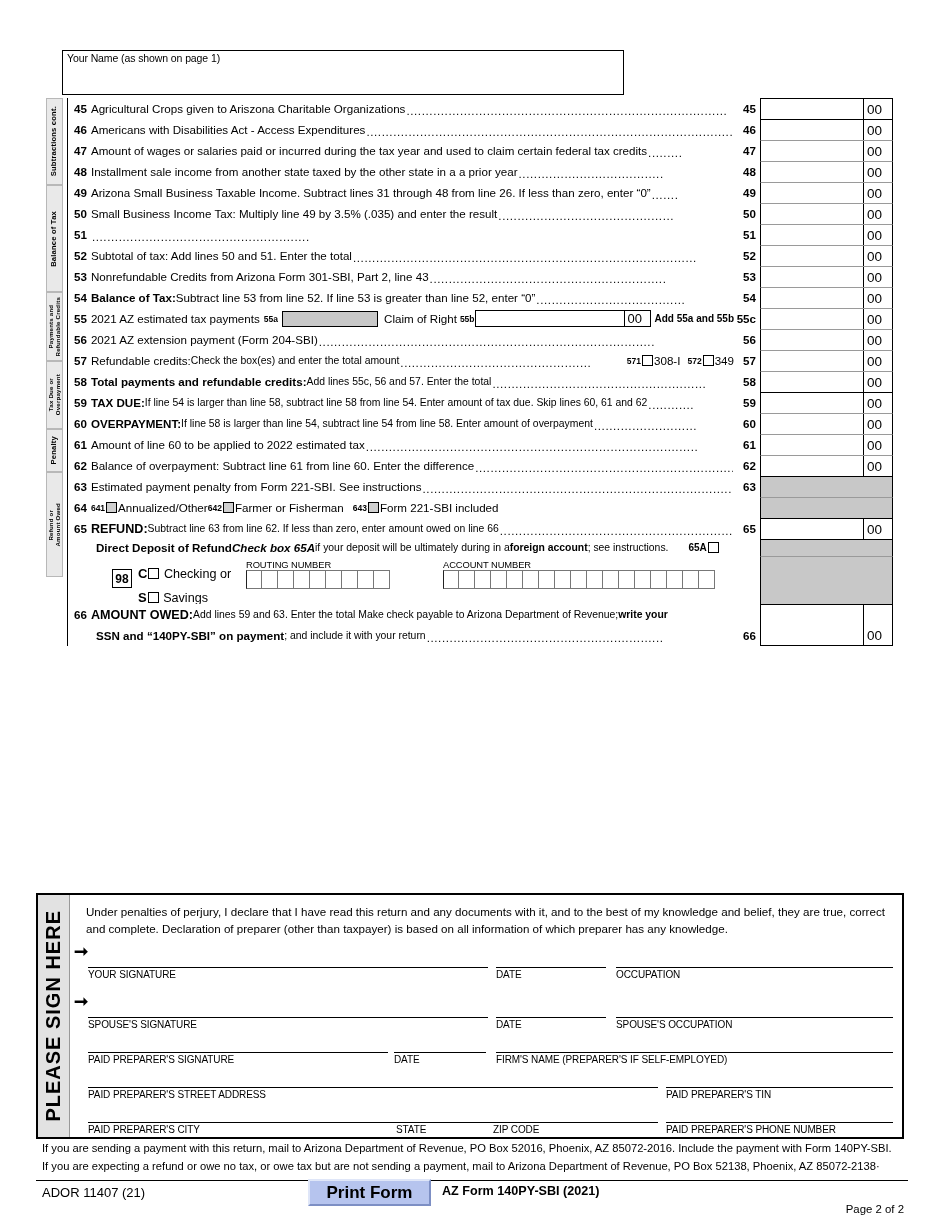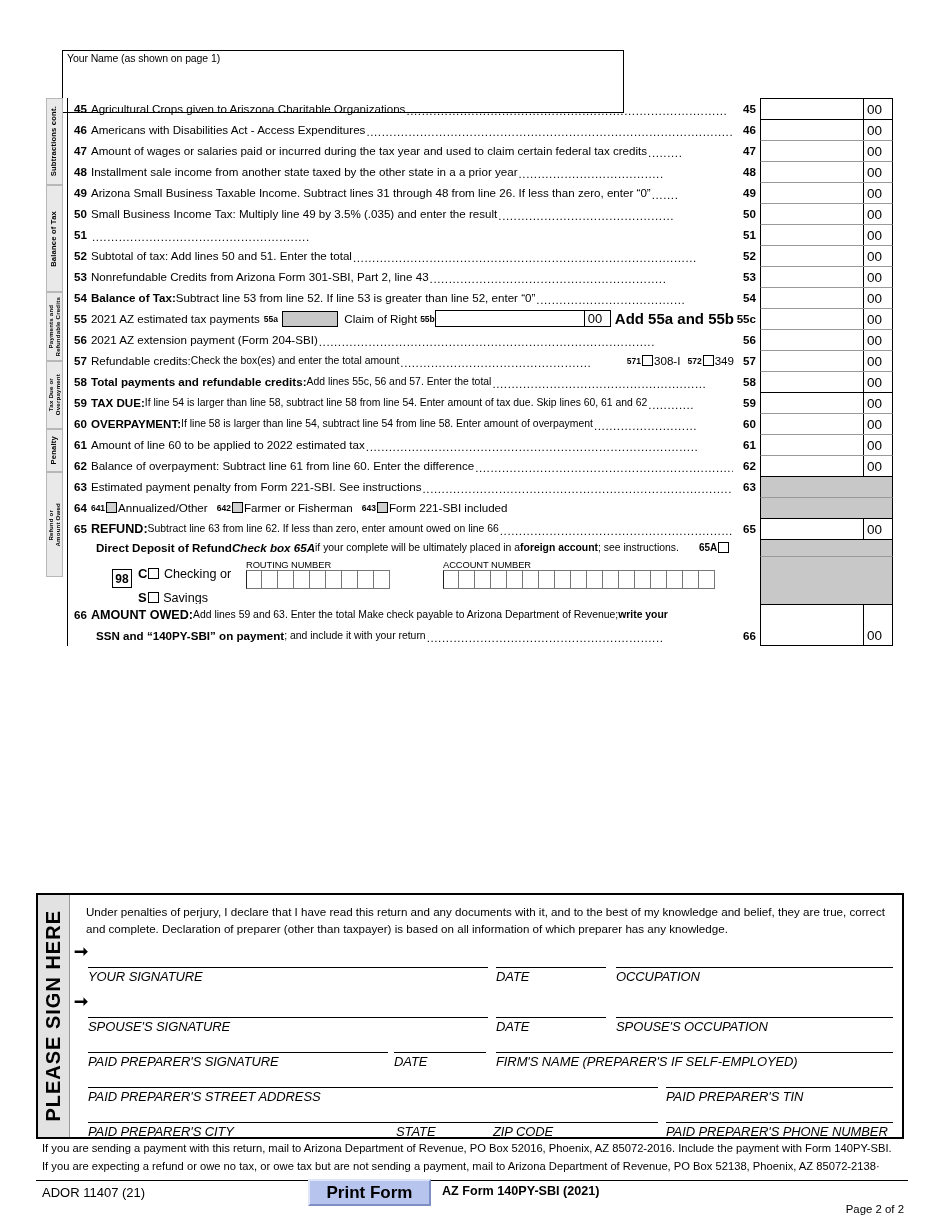--- a/index.html
+++ b/index.html
@@ -13,21 +13,21 @@
     color: #000;
     position: relative;
     overflow: hidden;
   }
 
   
   .page { position: relative; width: 950px; height: 1230px; }
 
   .hdr-wrap {
     position: absolute; left: 62px; top: 50px;
-    width: 831px; height: 63px;
+    width: 831px; height: 45px;
     display: flex;
   }
   .hdr-cell {
     border: 1px solid #000;
     position: relative;
   }
   .hdr-cell + .hdr-cell { border-left: 0; }
   .hdr-name { width: 562px; }
   .hdr-ssn  { width: 269px; }
   .hdr-label {
@@ -135,21 +135,21 @@
     display: inline-block;
     width: 11px; height: 11px;
     border: 1px solid #000;
     background: #fff;
     vertical-align: -1px;
     margin: 0 1px;
   }
   .chk.sh { background: #d0d0d0; }
   .sub { font-size: 8.5px; font-weight: bold; vertical-align: 0px; }
   .sm { font-size: 10.4px; }
-  .smb { font-size: 15px; font-weight: bold; }
+  .smb { font-size: 10px; font-weight: bold; }
 
   .inbox {
     display: inline-block;
     border: 1px solid #000;
     height: 16px;
     background: #fff;
     vertical-align: -4px;
   }
   .inbox.gray { background: #c8c8c8; }
 
@@ -212,21 +212,21 @@
     font-size: 11.6px; line-height: 17px;
   }
   .arrow {
     position: absolute; font-size: 17px; font-weight: bold;
   }
   .sline {
     position: absolute;
     border-bottom: 1.3px solid #000;
   }
   .slabel {
-    position: absolute; font-size: 13px; letter-spacing: -0.1px; font-style: italic;
+    position: absolute; font-size: 10px; letter-spacing: -0.1px;
   }
 
   
   .foot-note {
     position: absolute; left: 42px; width: 870px;
     font-size: 11.2px; line-height: 17px;
   }
   .foot-rule {
     position: absolute; left: 36px; width: 872px;
     border-top: 1.3px solid #000;
@@ -552,21 +552,21 @@
           <div class="cents"></div>
         </div>
       </div>
 
       <div class="row">
         <div class="desc">
           <span class="lnum">64</span>
           <span class="sub">641</span>
           <span class="chk sh"></span>
           <span>Annualized/Other</span>
-          <span class="sub" style="margin-left:9px">642</span>
+          <span class="sub" style="">642</span>
           <span class="chk sh"></span>
           <span>Farmer or Fisherman</span>
           <span class="sub" style="margin-left:9px">643</span>
           <span class="chk sh"></span>
           <span>Form 221-SBI included</span>
         </div>
         <div class="rnum"></div>
         <div class="amt shade">
           <div class="field"></div>
           <div class="cents"></div>
@@ -584,21 +584,21 @@
         <div class="amt thick-top">
           <div class="field"></div>
           <div class="cents">00</div>
         </div>
       </div>
 
       <div class="row" style="height:17px">
         <div class="desc" style="padding-left:28px">
           <span style="font-weight:bold">Direct Deposit of Refund</span>
           <span style="font-weight:bold;font-style:italic">Check box 65A</span>
-          <span class="sm"> if your complete will be ultimately placed in a </span>
+          <span class="sm"> if your deposit will be ultimately during in a </span>
           <span class="sm" style="font-weight:bold">foreign account</span>
           <span class="sm">; see instructions.</span>
           <span class="sub" style="margin-left:20px;font-size:10px">65A</span>
           <span class="chk"></span>
         </div>
         <div class="rnum"></div>
         <div class="amt shade thick-top">
           <div class="field"></div>
           <div class="cents"></div>
         </div>

